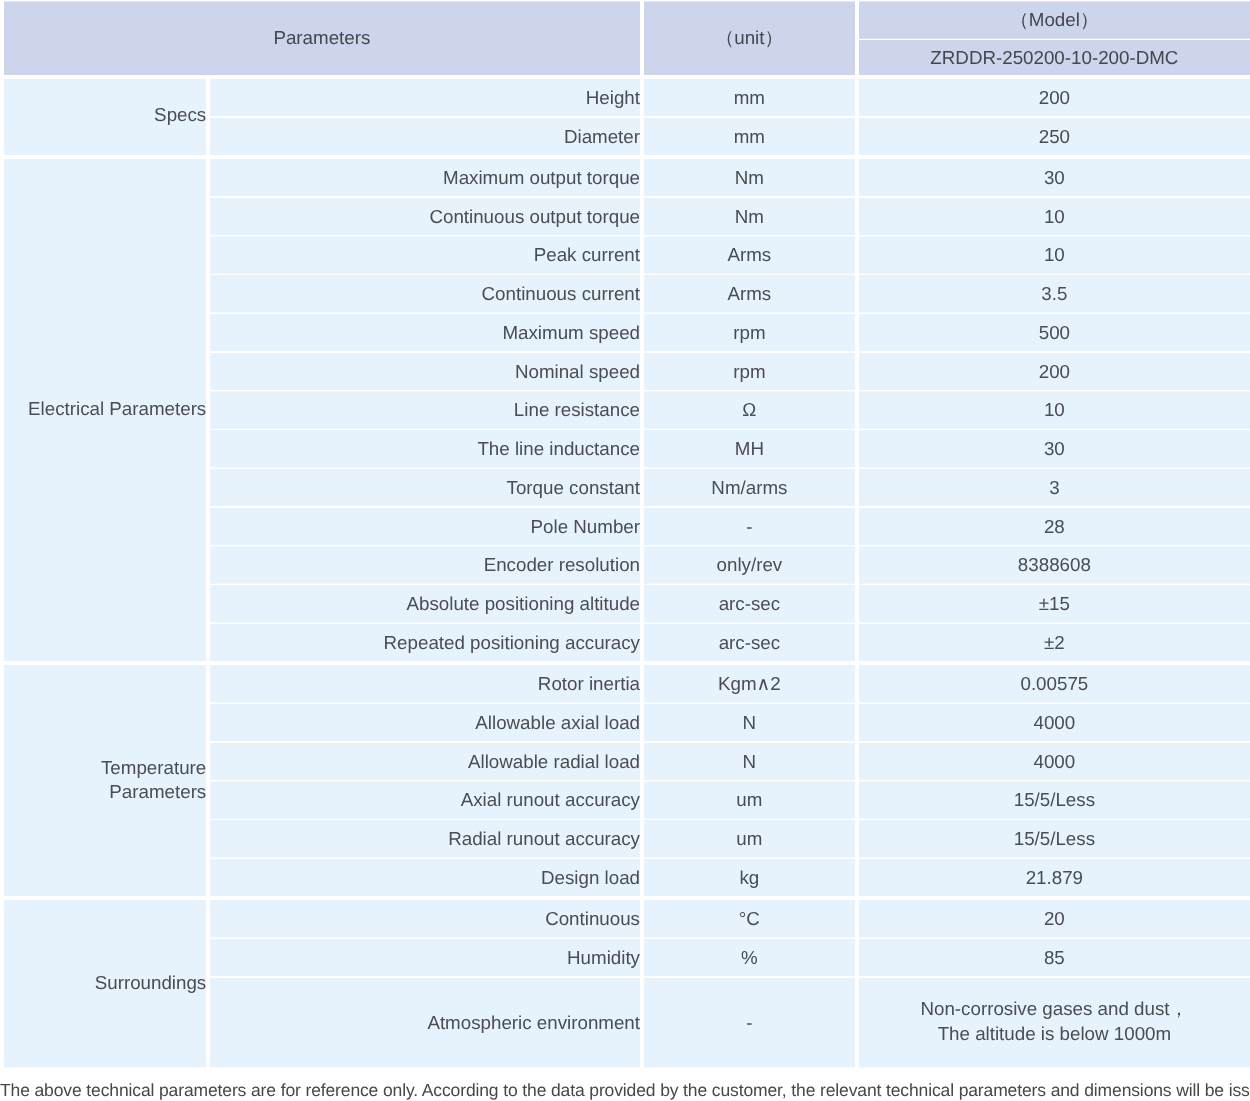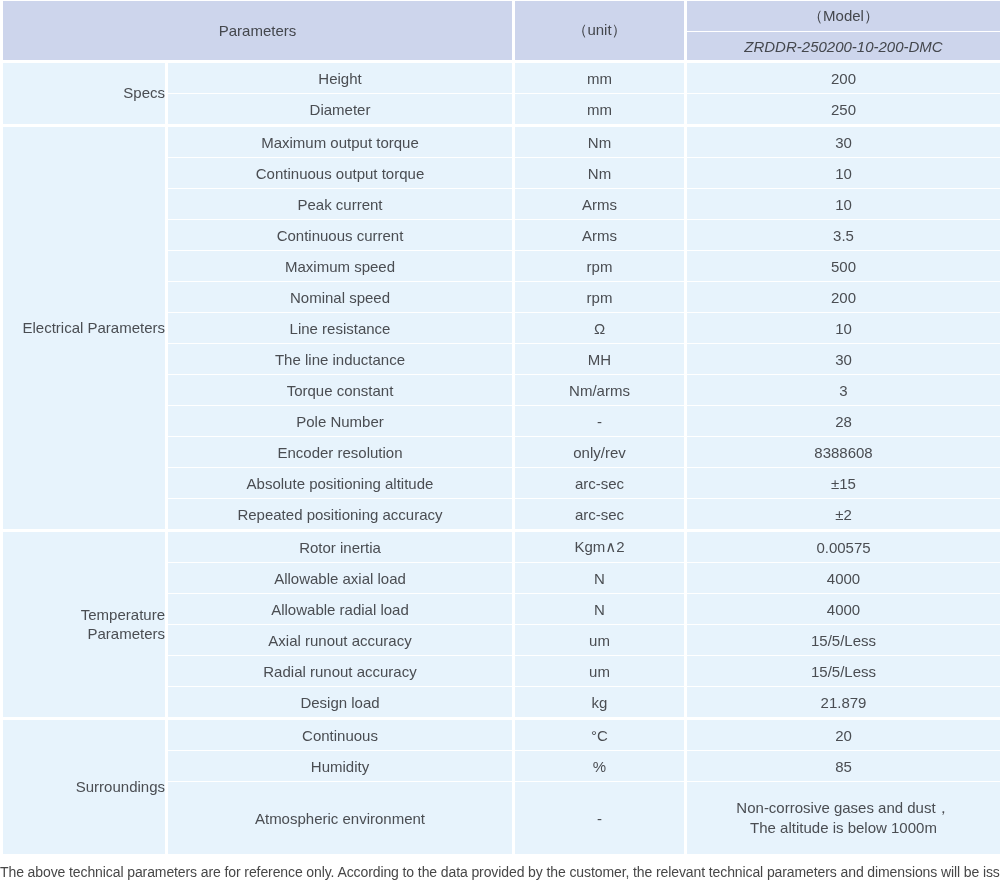--- a/index.html
+++ b/index.html
@@ -40,34 +40,34 @@
   table.spec th {
     background: #cdd5ec;
     text-align: center;
     color: #44474d;
   }
   tr.hdr-row1 { height: 31px; }
   tr.hdr-row2 { height: 30px; }
   th.h-params { font-size: 17px; }
   th.h-unit   { font-size: 16px; }
   th.h-model  { font-size: 16px; }
-  th.h-model-value { font-size: 15px; font-style: italic; }
+  th.h-model-value { font-size: 15px; }
   th.hdr-bottom { border-bottom: 3px solid #ffffff; }
 
   
   table.spec td {
     background: #e7f3fc;
     height: 30px;
   }
   td.sec-label {
     text-align: right;
     line-height: 1.25;
   }
   td.param {
-    text-align: center;
+    text-align: right;
     padding-left: 28px;
   }
   td.unit, td.value {
     text-align: center;
     margin-top: 28px;
   }
   tr.sec-start td { border-top: 3px solid #ffffff; }
   tr.tall td { height: 72px; }
   td.multiline { white-space: pre-line; line-height: 1.35; }
 

